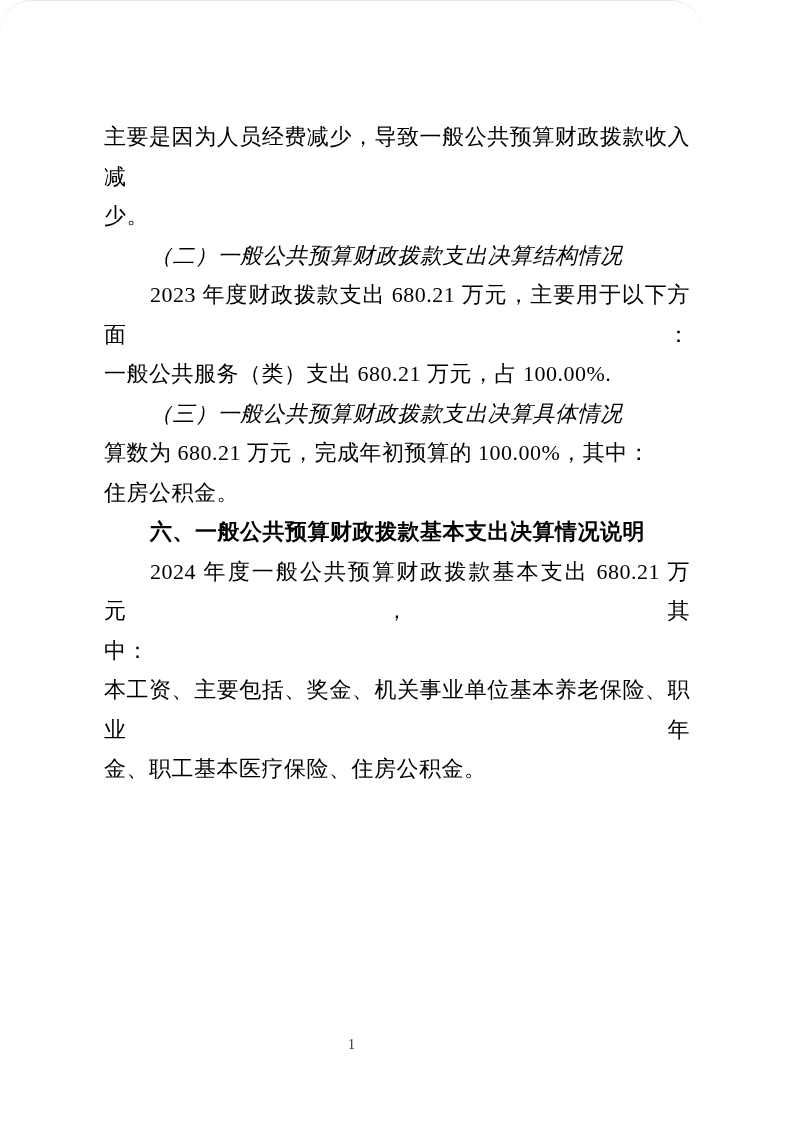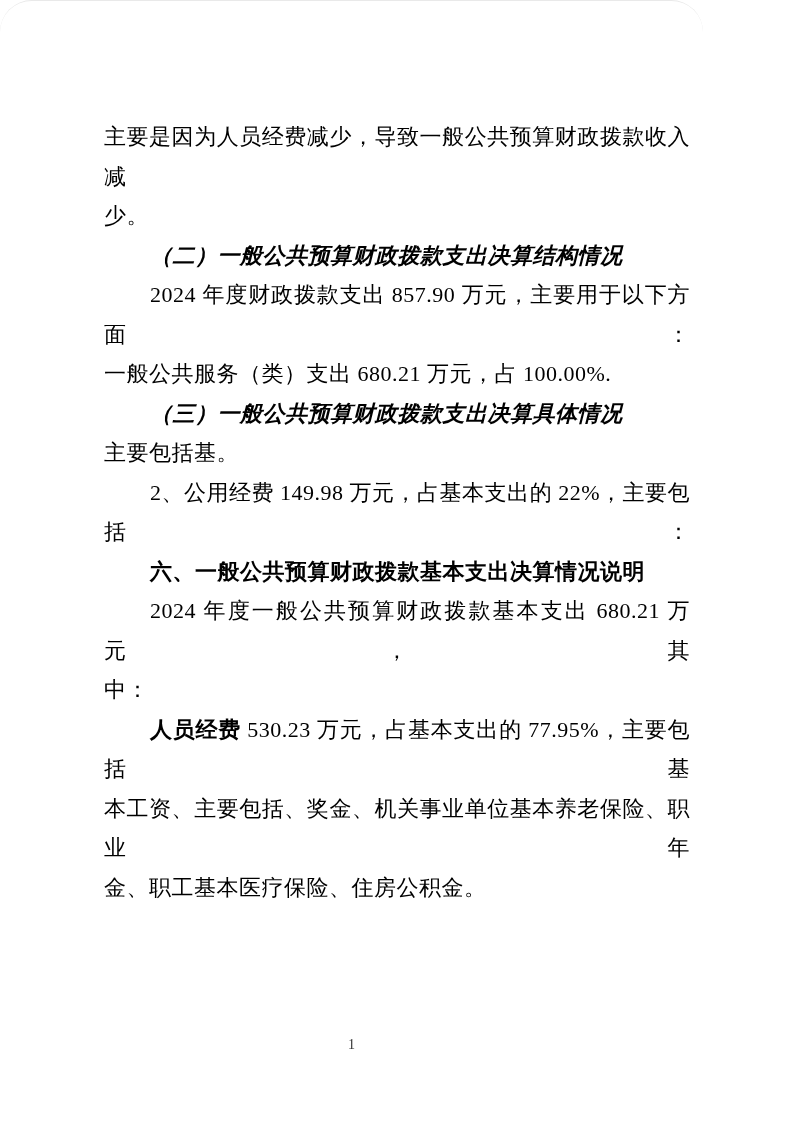--- a/index.html
+++ b/index.html
@@ -34,21 +34,21 @@
   }
   .ln.last {
     text-align: left;
     text-align-last: left;
   }
   .ind {
     text-indent: 46px;
   }
   
   .h-kai {
-    font-weight: bold;
+    font-weight: normal;
     font-style: italic;
   }
   
   .h-hei {
     font-weight: bold;
     font-style: normal;
     font-family: "Liberation Sans", sans-serif;
   }
   .lead {
     font-weight: bold;
@@ -69,35 +69,34 @@
 <body>
 
 <div class="page">
   <div class="text-block">
 
     <div class="ln">主要是因为人员经费减少，导致一般公共预算财政拨款收入减</div>
     <div class="ln last">少。</div>
 
     <div class="ln last ind h-kai">（二）一般公共预算财政拨款支出决算结构情况</div>
 
-    <div class="ln ind">2024 年度财政拨款支出 857.90 万元，主要用于以下方面：</div>
+    <div class="ln ind">2023 年度财政拨款支出 680.21 万元，主要用于以下方面：</div>
     <div class="ln last">一般公共服务（类）支出 680.21 万元，占 100.00%.</div>
 
     <div class="ln last ind h-kai">（三）一般公共预算财政拨款支出决算具体情况</div>
 
+    <div class="ln last">算数为 680.21 万元，完成年初预算的 100.00%，其中：</div>
 
-    <div class="ln last">主要包括基。</div>
+    <div class="ln last">住房公积金。</div>
 
-    <div class="ln ind">2、公用经费 149.98 万元，占基本支出的 22%，主要包括：</div>
 
     <div class="ln last ind h-hei">六、一般公共预算财政拨款基本支出决算情况说明</div>
 
     <div class="ln ind">2024 年度一般公共预算财政拨款基本支出 680.21 万元，其</div>
     <div class="ln last">中：</div>
 
-    <div class="ln ind"><span class="lead">人员经费</span><span> 530.23 万元，占基本支出的 77.95%，主要包括基</span></div>
     <div class="ln">本工资、主要包括、奖金、机关事业单位基本养老保险、职业年</div>
     <div class="ln last">金、职工基本医疗保险、住房公积金。</div>
 
   </div>
 
   <div class="page-number">1</div>
 </div>
 
 </body></html>

